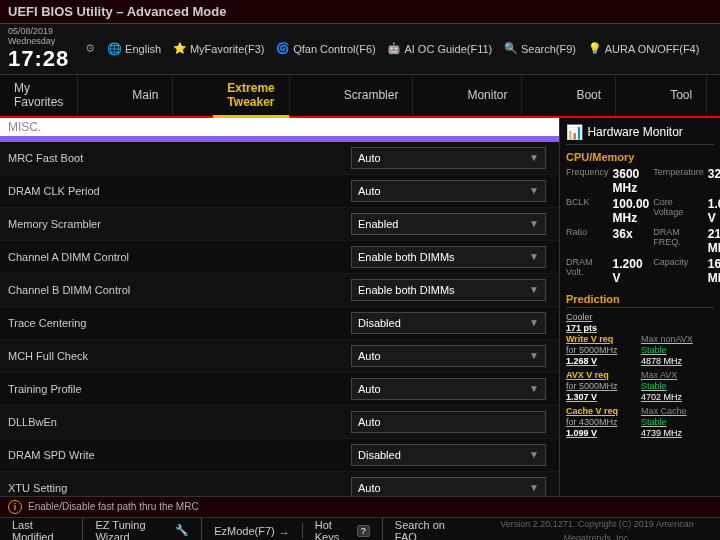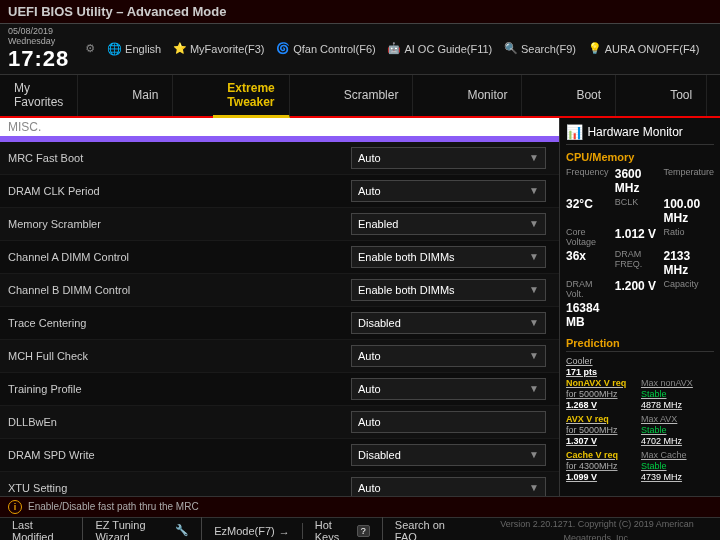--- a/index.html
+++ b/index.html
@@ -166,21 +166,21 @@
 
     .hw-section-title {
       color: #e8a000;
       font-size: 11px;
       font-weight: bold;
       margin-bottom: 4px;
     }
 
     .hw-grid {
       display: grid;
-      grid-template-columns: 1fr 1fr 1fr;
+      grid-template-columns: 1fr 1fr 1fr 1fr;
       gap: 2px 4px;
       margin-bottom: 8px;
     }
     .hw-cell-label { color: #888; font-size: 9px; }
     .hw-cell-value { color: #fff; font-size: 12px; font-weight: bold; }
 
     .prediction-section { margin-top: 6px; }
     .prediction-title {
       color: #e8a000; font-size: 11px; font-weight: bold;
       border-bottom: 1px solid #333;
@@ -462,21 +462,21 @@
       <div class="prediction-title">Prediction</div>
       <div class="prediction-item">
         <span>Cooler</span>
       </div>
       <div class="prediction-item">
         <span class="prediction-bold">171 pts</span>
       </div>
       <div id="predictions-container">
           <div class="prediction-row">
             <div>
-    <div class="prediction-item"><span style="color:#e8c000;font-weight:bold;font-size:9px;">NonAVX V req</span></div>
+    <div class="prediction-item"><span style="color:#e8c000;font-weight:bold;font-size:9px;">Write V req</span></div>
     <div class="prediction-item" style="color:#aaa;">for 5000MHz</div>
     <div class="prediction-item"><span style="color:#fff;font-weight:bold;">1.268 V</span></div>
   </div>
             <div>
     <div class="prediction-item"><span style="color:#888;font-size:9px;">Max nonAVX</span></div>
     <div class="prediction-item"><span style="color:#00cc44;font-size:9px;">Stable</span></div>
     <div class="prediction-item"><span style="color:#fff;font-size:9px;">4878 MHz</span></div>
   </div>
           </div>
           <div class="prediction-row">

